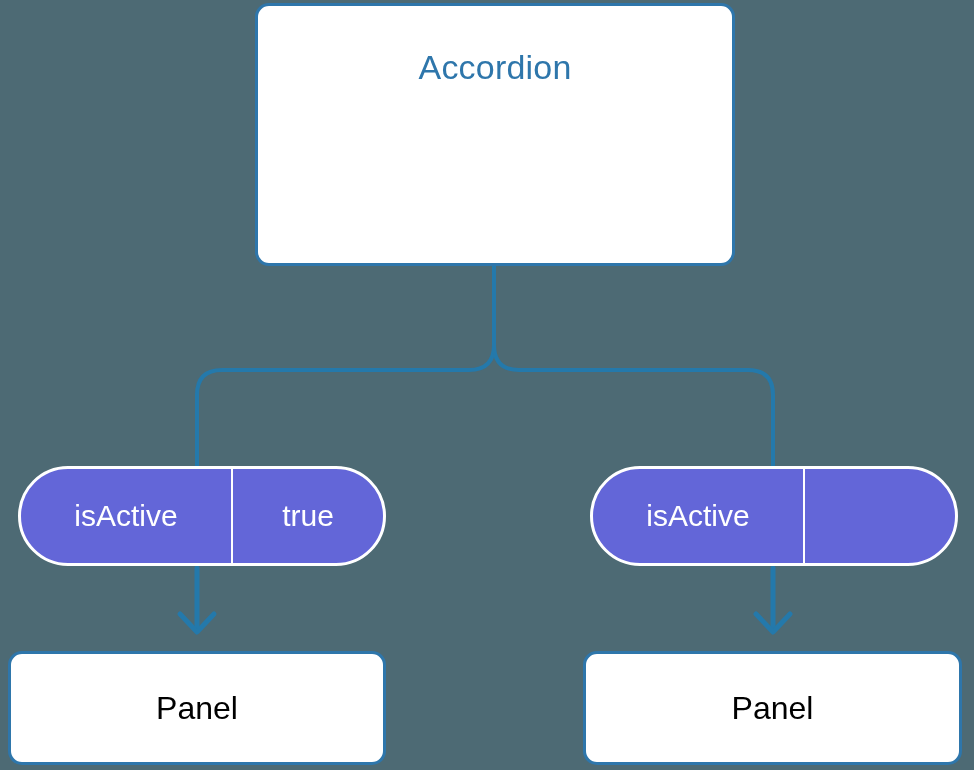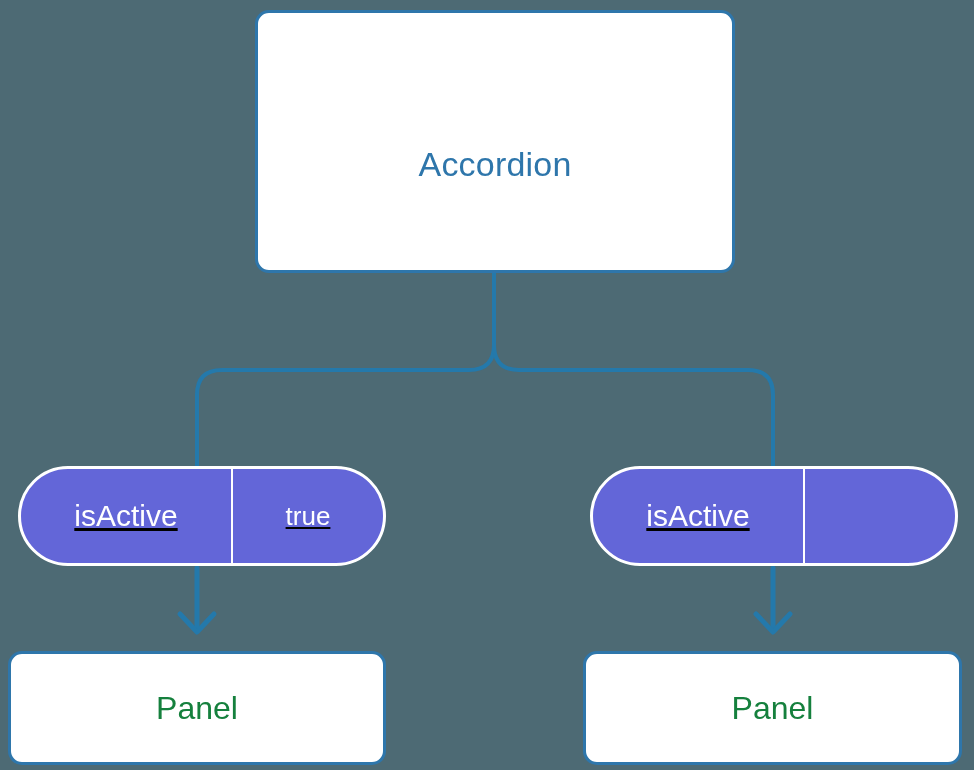--- a/index.html
+++ b/index.html
@@ -39,24 +39,24 @@
     border-radius: 14px;
     box-sizing: border-box;
     display: flex;
     flex-direction: column;
     align-items: center;
   }
 
   
   #accordion-card {
     left: 255px;
-    top: 10px;
+    top: 3px;
     width: 480px;
     height: 263px;
-    justify-content: center;
+    justify-content: flex-start;
     padding-top: 44px;
   }
   .card-title {
     color: #2e76ab;
     font-size: 34px;
     line-height: 1;
     letter-spacing: 0.2px;
     font-weight: 400;
     user-select: none;
   }
@@ -99,31 +99,30 @@
     font-size: 31px;
   }
 
   
   .pill-filled {
     position: absolute;
     z-index: 2;
     height: 100px;
     background: #6366d8;
     border: 3px solid #ffffff;
-    text-decoration: underline;
   }
   .pill-filled .pill-key {
     color: #ffffff;
     font-size: 30px;
     border-right: 2px solid #ffffff;
   }
   .pill-filled .pill-val {
     flex: 1;
     color: #ffffff;
-    font-size: 26px;
+    font-size: 30px;
   }
   #pill-left {
     left: 18px;
     top: 466px;
     width: 368px;
   }
   #pill-left .pill-key { width: 212px; }
   #pill-right {
     left: 590px;
     top: 466px;
@@ -140,21 +139,21 @@
     left: 8px;
     top: 651px;
     width: 378px;
   }
   #panel-right {
     left: 583px;
     top: 651px;
     width: 379px;
   }
   .panel-label {
-    color: #15803d;
+    color: #000000;
     font-size: 32px;
     line-height: 1;
     user-select: none;
   }
 </style>
 </head>
 <body>
 
 <div id="stage">
 

